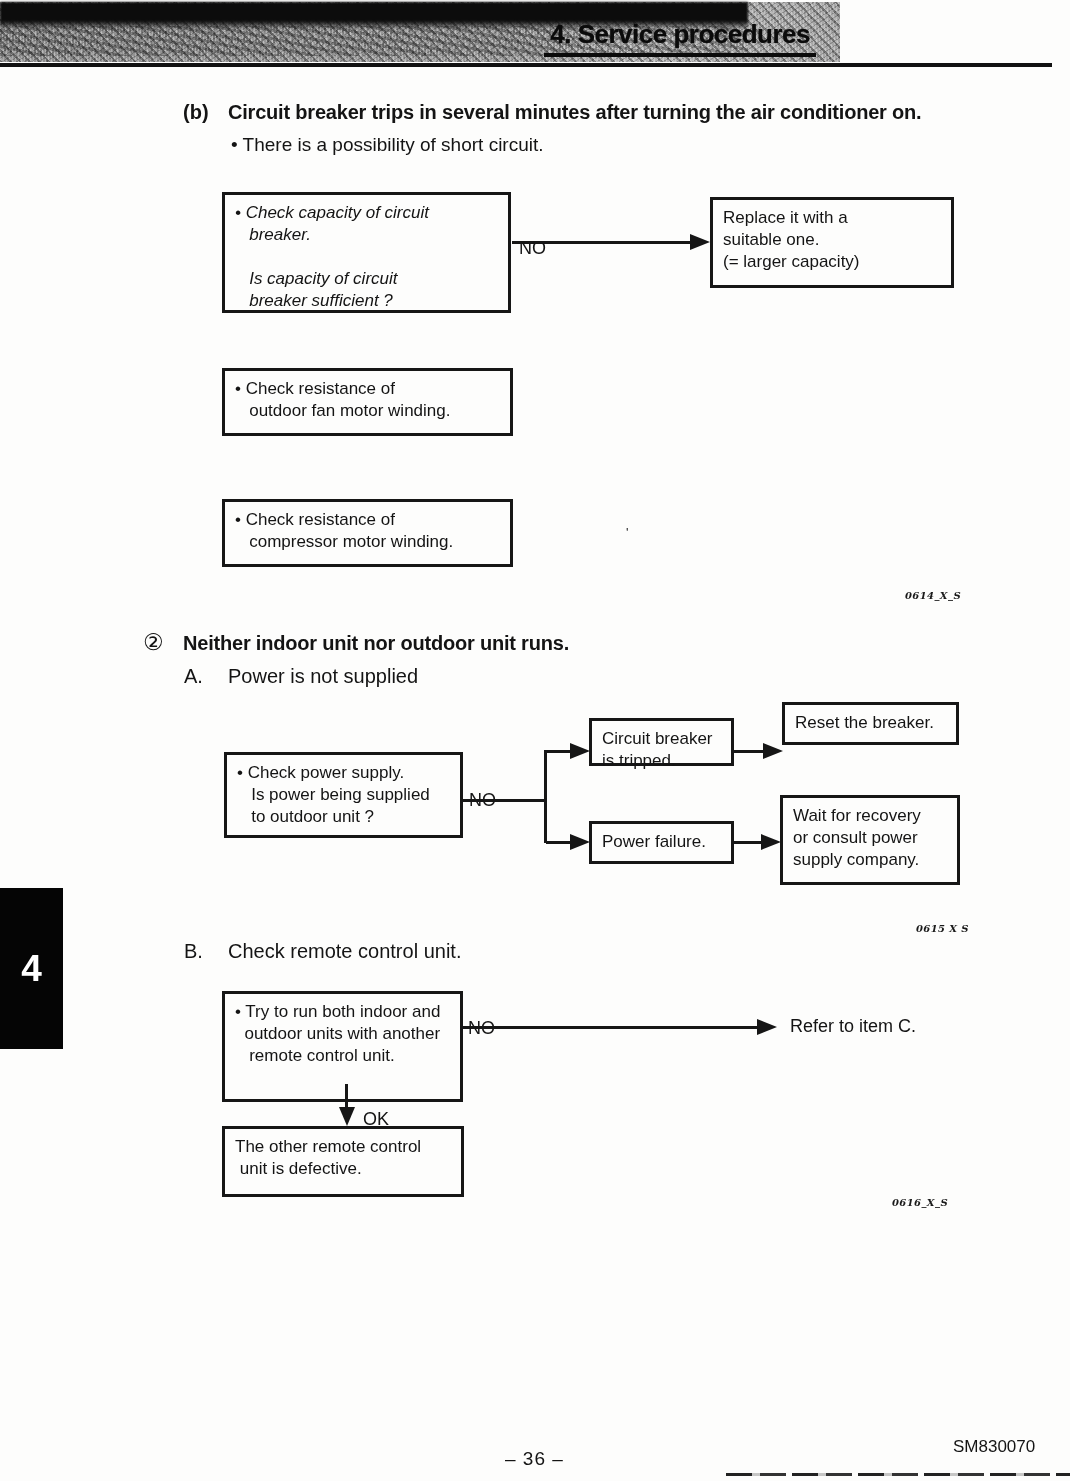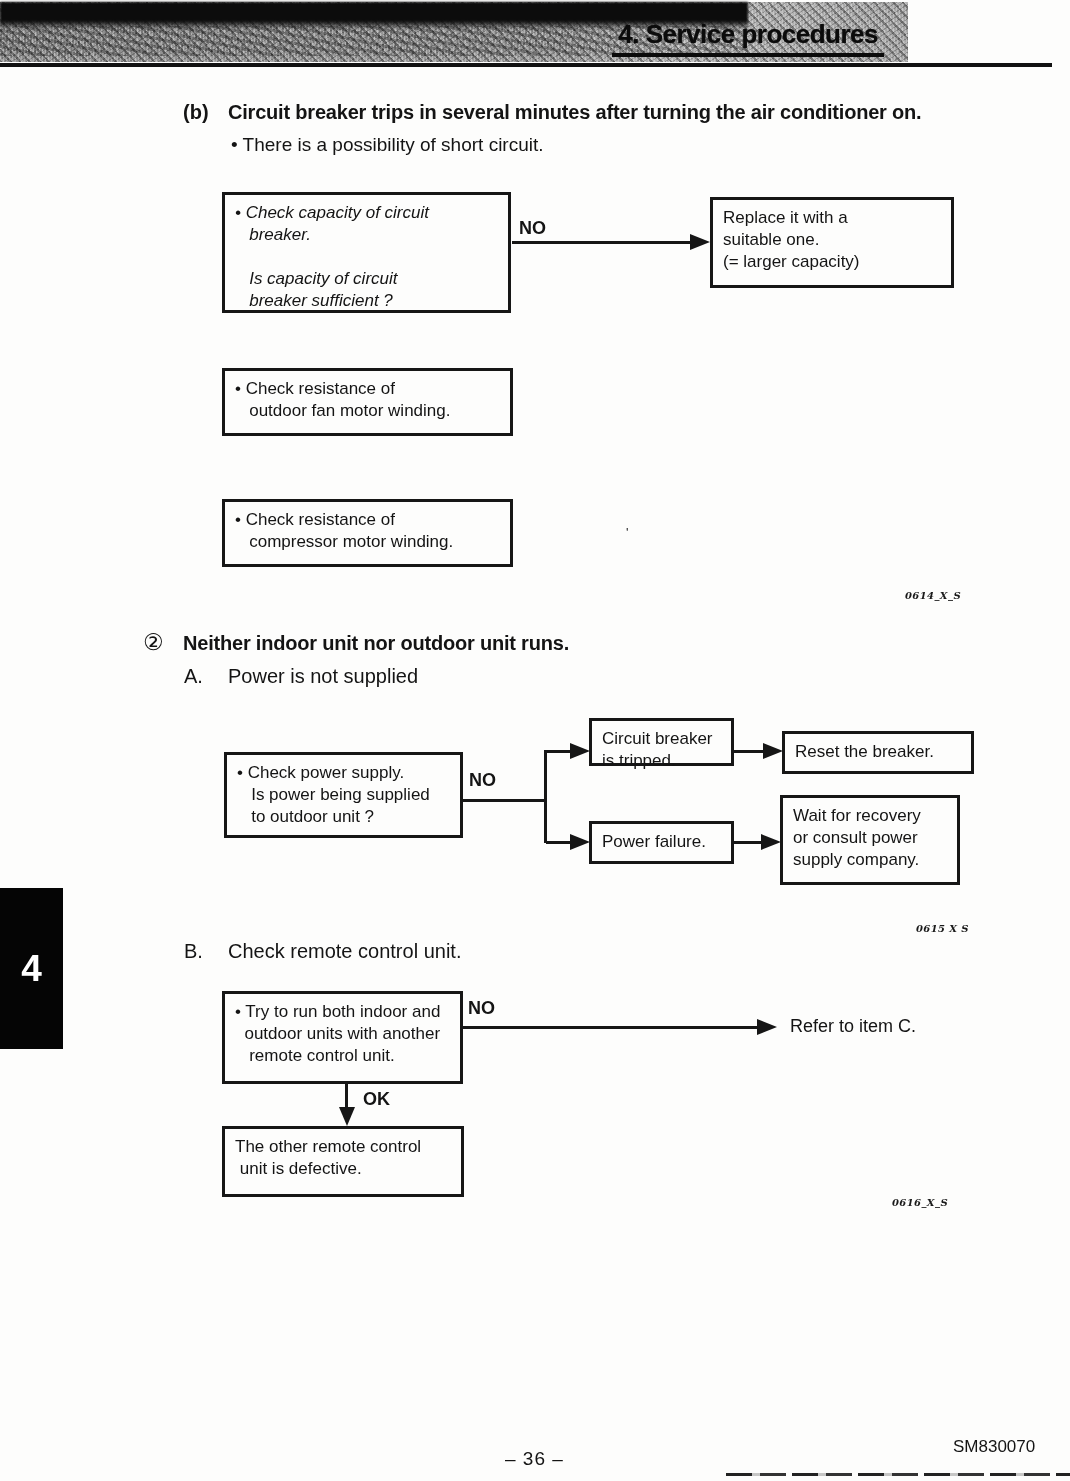--- a/index.html
+++ b/index.html
@@ -3,21 +3,21 @@
 <meta charset="utf-8">
 <style>
   html,body{margin:0;padding:0;background:#e8e8e8;}
   .page{
     position:relative;width:1070px;height:1481px;margin:0 auto;
     background:#fdfdfc;overflow:hidden;
     font-family:"Liberation Sans","DejaVu Sans",sans-serif;color:#141414;
   }
   
   .header-band{
-    position:absolute;left:0;top:2px;width:908px;height:60px;
+    position:absolute;left:0;top:2px;width:840px;height:60px;
     background-color:#a9a9a9;
     background-image:
       repeating-linear-gradient(47deg,rgba(0,0,0,.30) 0 2px,rgba(255,255,255,.18) 2px 4px,transparent 4px 7px),
       repeating-linear-gradient(-33deg,rgba(0,0,0,.22) 0 1px,transparent 1px 4px),
       repeating-linear-gradient(88deg,rgba(255,255,255,.25) 0 1px,transparent 1px 3px),
       linear-gradient(90deg,#8f8f8f 0%,#9b9b9b 62%,#b3b3b3 75%,#a5a5a5 100%);
   }
   .header-dark-blob{
     position:absolute;left:0;top:0;width:748px;height:27px;
     background:linear-gradient(180deg,#0c0c0c 0 70%,rgba(12,12,12,.55) 85%,rgba(12,12,12,0));
@@ -46,21 +46,21 @@
   .fbox{
     position:absolute;border:3px solid #161616;background:#fdfdfc;
     font-size:17px;line-height:1.3;padding:7px 8px 4px 10px;
     white-space:pre-wrap;box-sizing:border-box;
   }
   .conn{position:absolute;background:#161616;}
   .ah-right{position:absolute;width:0;height:0;border-top:8px solid transparent;
     border-bottom:8px solid transparent;border-left:20px solid #161616;}
   .ah-down{position:absolute;width:0;height:0;border-left:8px solid transparent;
     border-right:8px solid transparent;border-top:19px solid #161616;}
-  .edge-label{position:absolute;font-size:18px;font-weight:700;}
+  .edge-label{position:absolute;font-size:18px;font-weight:400;margin-top:20px;}
   .fig-label{
     position:absolute;font-family:"DejaVu Serif",serif;font-style:italic;font-weight:700;
     font-size:10px;letter-spacing:.4px;color:#1a1a1a;margin-top:36px;
   }
   .free-text{position:absolute;font-size:18px;}
   
   .chapter-tab{
     position:absolute;left:0;top:888px;width:63px;height:161px;background:#050505;
     display:flex;align-items:center;justify-content:center;
     color:#fff;font-size:37px;font-weight:700;
@@ -118,35 +118,35 @@
    to outdoor unit ?</div>
   <div class="edge-label" style="left:469px;top:770px;">NO</div>
   <div class="conn" style="left:462px;top:799px;width:85px;height:3px;"></div>
   <div class="conn" style="left:544px;top:750px;width:3px;height:93px;"></div>
   <div class="conn" style="left:546px;top:750px;width:26px;height:3px;"></div>
   <div class="ah-right" style="left:570px;top:743px;"></div>
   <div class="fbox" style="left:589px;top:718px;width:145px;height:48px;">Circuit breaker
 is tripped.</div>
   <div class="conn" style="left:734px;top:750px;width:31px;height:3px;"></div>
   <div class="ah-right" style="left:763px;top:743px;"></div>
-  <div class="fbox" style="left:782px;top:731px;width:192px;height:43px;">Reset the breaker.</div>
+  <div class="fbox" style="left:782px;top:702px;width:177px;height:43px;">Reset the breaker.</div>
   <div class="conn" style="left:546px;top:841px;width:26px;height:3px;"></div>
   <div class="ah-right" style="left:570px;top:834px;"></div>
   <div class="fbox" style="left:589px;top:821px;width:145px;height:43px;">Power failure.</div>
   <div class="conn" style="left:734px;top:841px;width:29px;height:3px;"></div>
   <div class="ah-right" style="left:761px;top:834px;"></div>
   <div class="fbox" style="left:780px;top:795px;width:180px;height:90px;">Wait for recovery
 or consult power
 supply company.</div>
   <div class="fig-label" style="left:916px;top:887px;">0615 X S</div>
 
   <div class="sub-label" style="left:184px;top:940px;">B.</div>
   <div class="sub-label" style="left:228px;top:940px;">Check remote control unit.</div>
 
-  <div class="fbox" style="left:222px;top:991px;width:241px;height:93px;">• Try to run both indoor and
+  <div class="fbox" style="left:222px;top:991px;width:241px;height:111px;">• Try to run both indoor and
   outdoor units with another
    remote control unit.</div>
   <div class="edge-label" style="left:468px;top:998px;">NO</div>
   <div class="conn" style="left:463px;top:1026px;width:296px;height:3px;"></div>
   <div class="ah-right" style="left:757px;top:1019px;"></div>
   <div class="free-text" style="left:790px;top:1016px;">Refer to item C.</div>
   <div class="conn" style="left:345px;top:1084px;width:3px;height:25px;"></div>
   <div class="ah-down" style="left:339px;top:1107px;"></div>
   <div class="edge-label" style="left:363px;top:1089px;">OK</div>
   <div class="fbox" style="left:222px;top:1126px;width:242px;height:71px;">The other remote control

